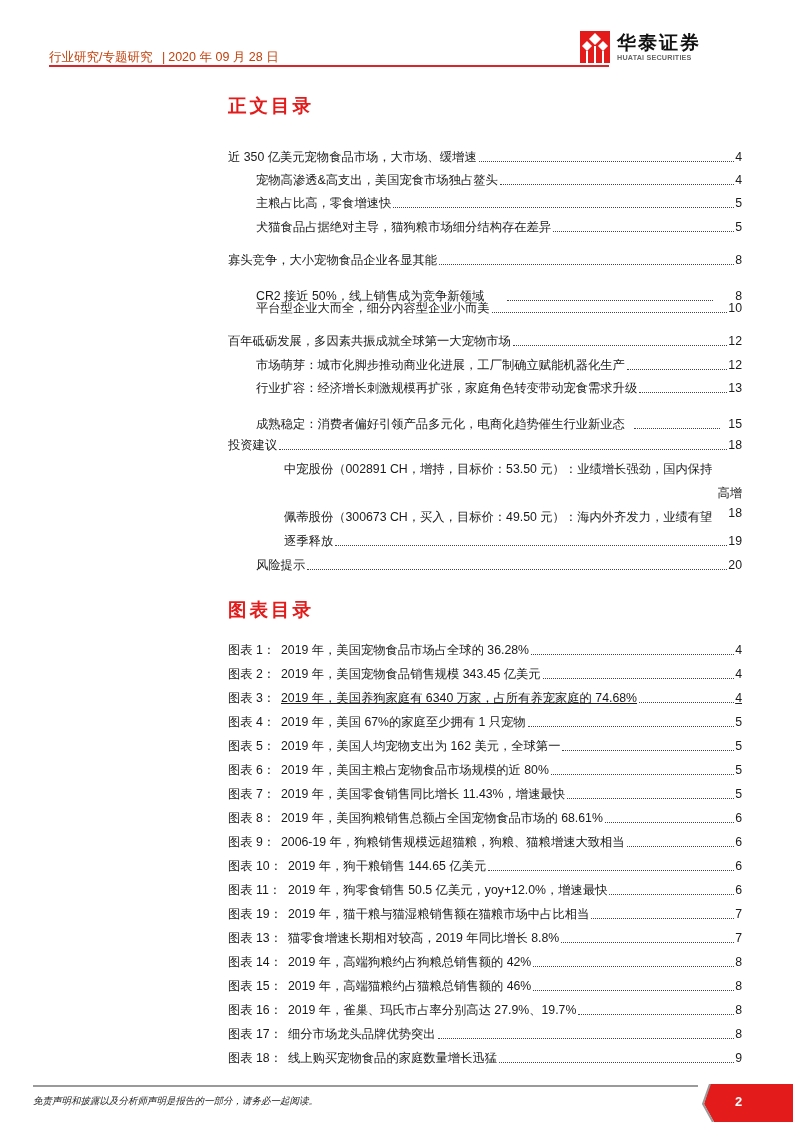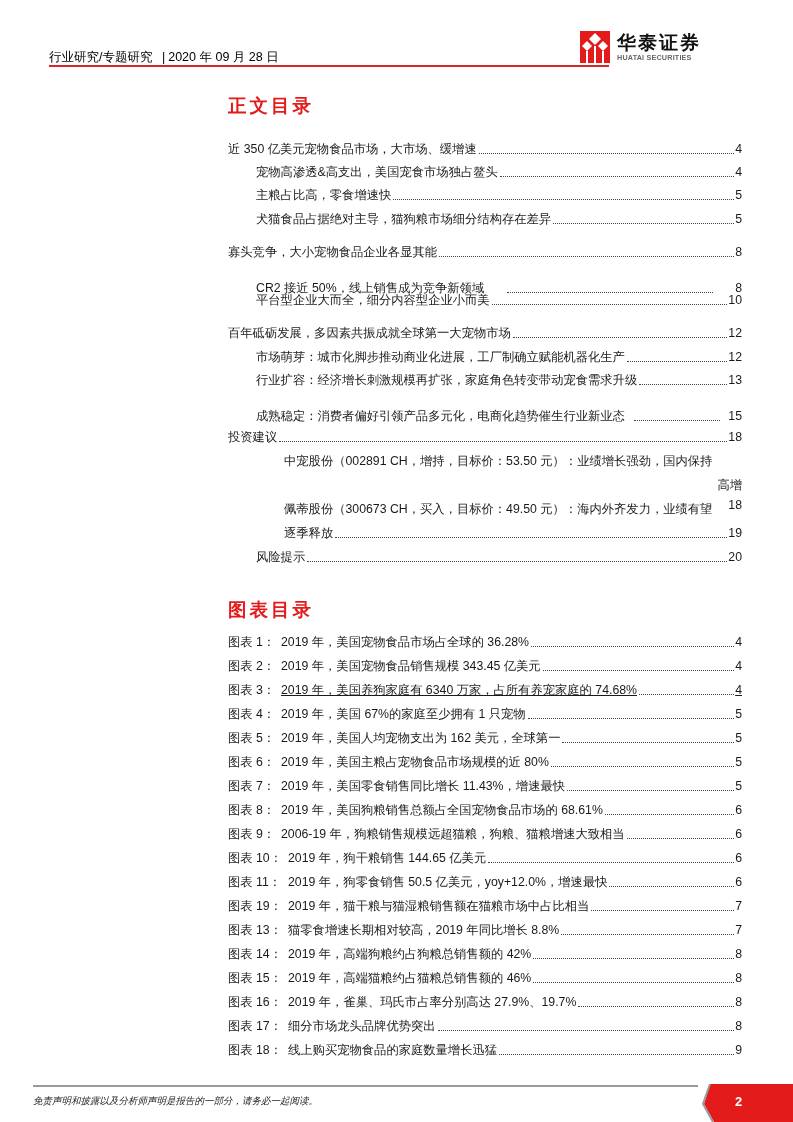--- a/index.html
+++ b/index.html
@@ -4,21 +4,21 @@
 <style>
   html, body { margin: 0; padding: 0; }
   body {
     width: 793px; height: 1122px; position: relative; overflow: hidden;
     background: #ffffff;
     font-family: "Liberation Sans", "DejaVu Sans", sans-serif;
     color: #1a1a1a;
   }
   .header-text {
     position: absolute; left: 49px; top: 49px;
-    font-size: 12.5px; color: #000000;
+    font-size: 12.5px; color: #c2410c;
     white-space: nowrap;
   }
   .header-line {
     position: absolute; left: 49px; top: 65px; width: 560px; height: 2px;
     background: #d9262a;
   }
   .logo { position: absolute; left: 580px; top: 31px; display: flex; align-items: flex-end; }
   .logo-mark { width: 30px; height: 32px; }
   .logo-text { margin-left: 7px; display: flex; flex-direction: column; }
   .logo-cn { font-size: 19px; font-weight: bold; color: #111; letter-spacing: 2px; line-height: 20px; }
@@ -30,21 +30,21 @@
     font-family: "DejaVu Serif", "Liberation Serif", serif;
     letter-spacing: 3px;
   }
 
   .toc { position: absolute; left: 228px; width: 514px; }
   .toc-row {
     position: absolute; left: 0; right: 0;
     display: flex; align-items: flex-end;
     font-size: 12.3px; line-height: 16px; white-space: nowrap;
   }
-  .toc-row .label { flex: 0 0 auto; }
+  .toc-row .label { flex: 0 0 auto; margin-top: 8px; }
   .toc-row .dots {
     flex: 1 1 auto; margin: 0 1px 3px 2px;
     border-bottom: 1.3px dotted #444; height: 0;
   }
   .toc-row .page { flex: 0 0 auto; }
 
   .fig-row .num { display: inline-block; }
 
   .footer-line {
     position: absolute; left: 33px; top: 1085px; width: 665px; height: 2px;

